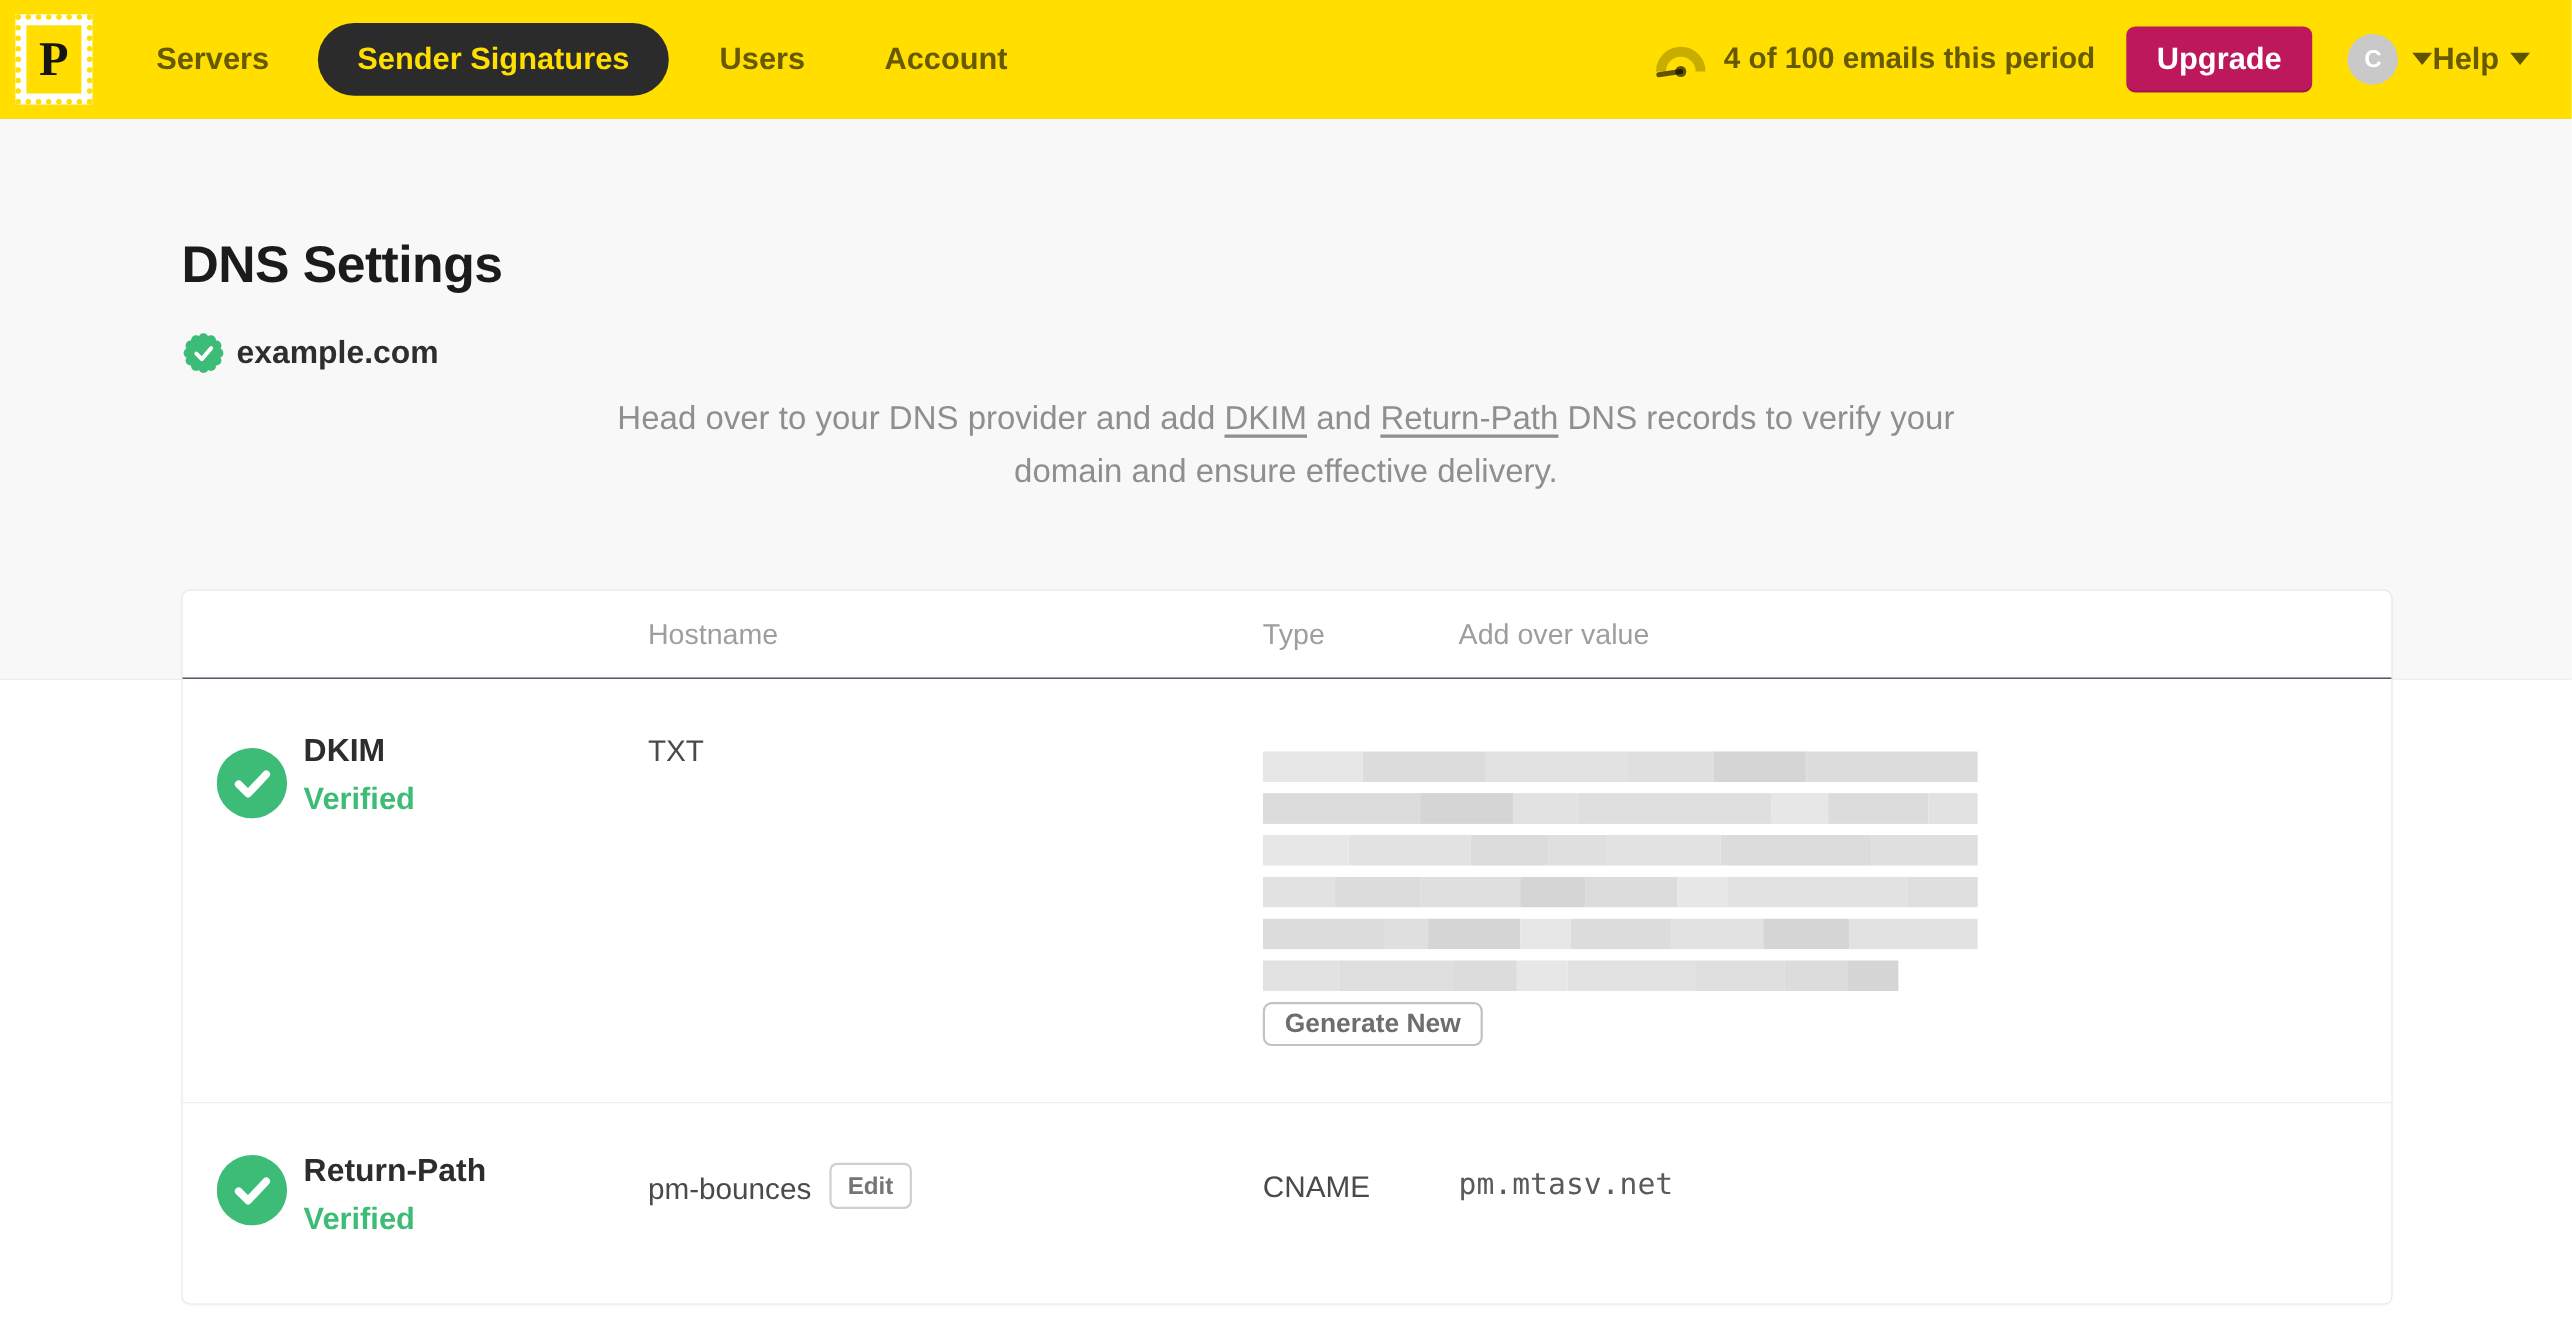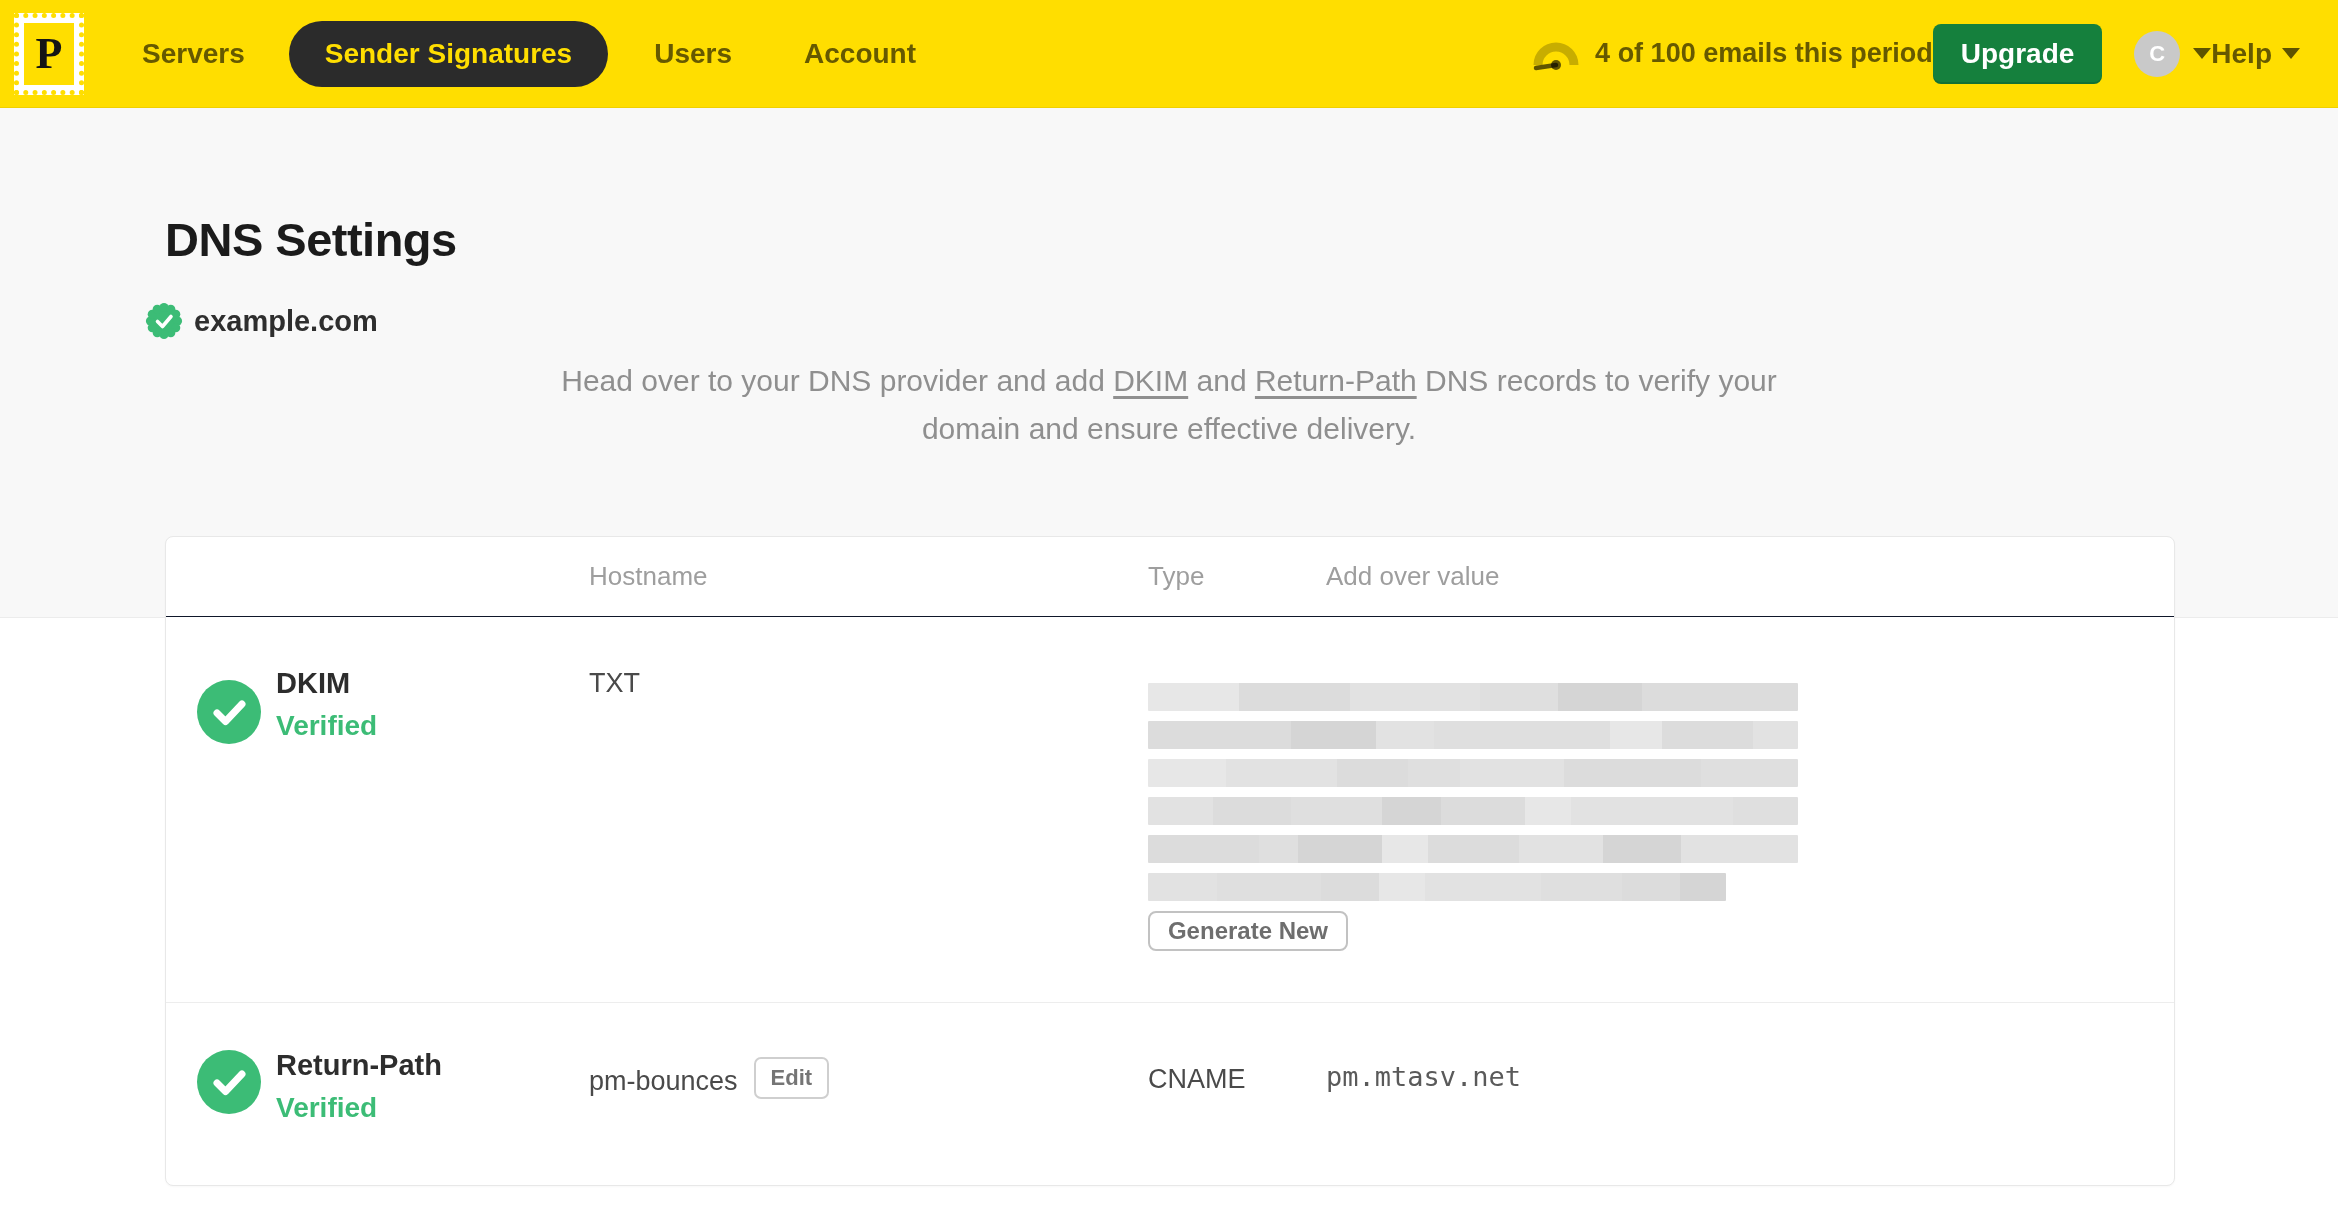--- a/index.html
+++ b/index.html
@@ -28,41 +28,41 @@
   .nav-item.n1{margin-left:58px;}
   .nav-item.pill{
     margin-left:44px;background:#2b2b2b;color:#FFDE00;height:66px;
     display:flex;align-items:center;padding:0 36px;border-radius:36px;
   }
   .nav-item.n3{margin-left:46px;}
   .nav-item.n4{margin-left:72px;}
   .top-right{margin-left:auto;display:flex;align-items:center;}
   .usage-text{font-size:27px;font-weight:700;color:#665900;margin-left:14px;white-space:nowrap;}
   .upgrade-btn{
-    height:60px;padding:0 28px;border-radius:8px;background:#15803d;
+    margin-left:28px;height:60px;padding:0 28px;border-radius:8px;background:#be185d;
     color:#fff;font-size:28px;font-weight:700;display:flex;align-items:center;justify-content:center;
     cursor:pointer;box-shadow:inset 0 -2px 0 rgba(0,0,0,0.12);text-align:center;
   }
   .avatar-group{margin-left:32px;display:flex;align-items:center;cursor:pointer;}
   .avatar{width:46px;height:46px;border-radius:50%;background:#c9c9c9;display:flex;align-items:center;justify-content:center;
     color:#fff;font-size:22px;font-weight:700;}
   .caret{width:0;height:0;border-left:9px solid transparent;border-right:9px solid transparent;border-top:11px solid #5e5300;margin-left:13px;}
   .help-group{display:flex;align-items:center;cursor:pointer;}
   .help-label{font-size:28px;font-weight:700;color:#665900;}
   .help-group .caret{margin-left:10px;}
   
   .hero{
     position:absolute;top:108px;left:0;width:2338px;height:509px;
     background:#f8f8f8;border-bottom:1px solid #ececec;
   }
   .page-title{
     position:absolute;left:165px;top:212px;margin:0;
     font-size:47px;font-weight:800;color:#1b1b1b;letter-spacing:-0.5px;
   }
-  .domain-row{position:absolute;left:145px;top:302px;display:flex;align-items:center;}
+  .domain-row{position:absolute;left:166px;top:302px;display:flex;align-items:center;}
   .domain-name{font-size:29px;font-weight:800;color:#2e2e2e;margin-left:11px;}
   .description{
     position:absolute;top:357px;left:50%;transform:translateX(-50%);
     width:1280px;text-align:center;font-size:30px;line-height:48px;color:#8f8f8f;
   }
   .description u{cursor:pointer;text-underline-offset:5px;}
   
   .card{
     position:absolute;left:165px;top:536px;width:2010px;height:650px;
     background:#fff;border:1px solid #e8e8e8;border-radius:8px;box-sizing:border-box;

